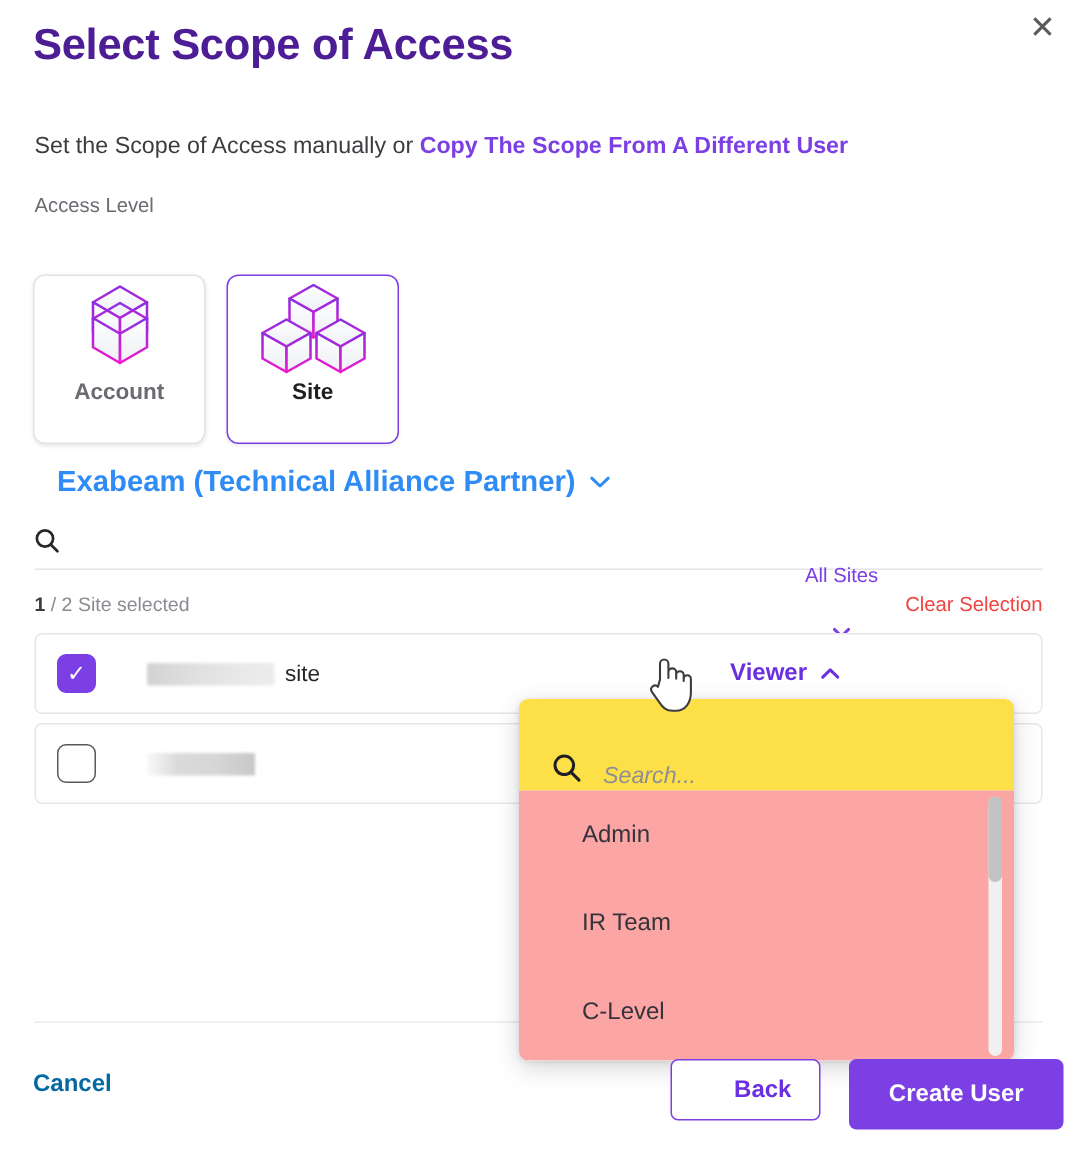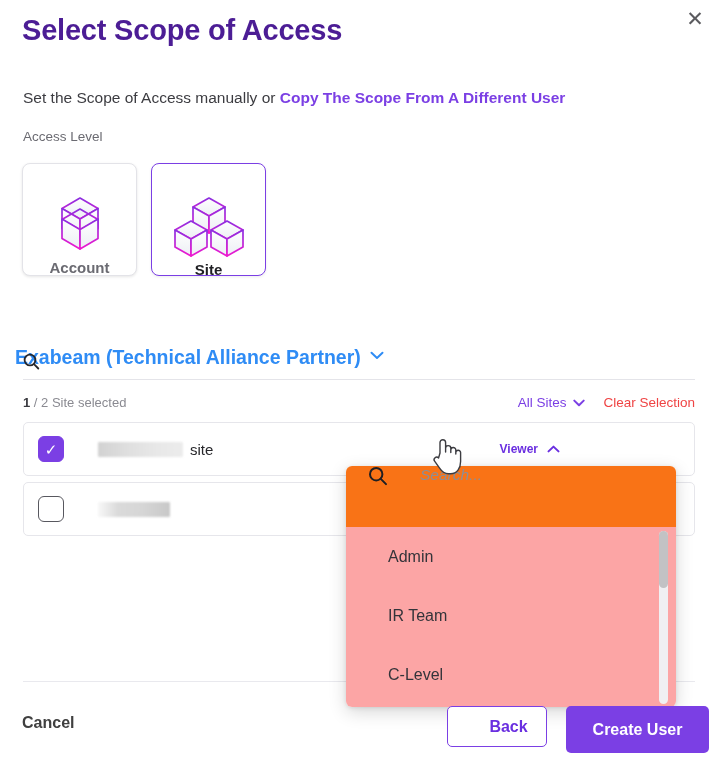--- a/index.html
+++ b/index.html
@@ -47,40 +47,40 @@
   }
   .cards { position: absolute; left: 22px; top: 163px; display: flex; gap: 14px; }
   .card {
     width: 115px; height: 113px;
     border-radius: 8px;
     background: #ffffff;
     border: 1px solid #e3e3e8;
     box-shadow: 0 1px 3px rgba(0,0,0,0.10);
     display: flex; flex-direction: column;
     align-items: center; justify-content: flex-start;
-    padding-top: 31px;
+    padding-top: 3px;
     cursor: pointer;
+    margin-top: 20px;
   }
   .card.selected {
     border: 1.6px solid #7b3fe4;
     box-shadow: 0 1px 3px rgba(0,0,0,0.08);
   }
   .card .cube-wrap { height: 64px; display:flex; align-items:center; justify-content:center;}
   .card .card-label {
     font-size: 15px; font-weight: 700; margin-top: 2px;
   }
   .card.unselected .card-label { color: #6b6b72; }
   .card.selected .card-label { color: #1f1f23; }
 
   
   .org-row {
-    position: absolute; left: 15px; top: 310px;
-    display: flex; align-items: flex-start; gap: 9px;
+    position: absolute; left: 38px; top: 310px;
+    display: flex; align-items: center; gap: 9px;
     cursor: pointer;
-    margin-top: 36px;
   }
   .org-name { font-size: 19.5px; font-weight: 700; color: #2f8cf5; }
   .chev { color: #2f8cf5; }
 
   
   .search-row {
     position: absolute; left: 23px; top: 347px;
     width: 672px; height: 33px;
     border-bottom: 1px solid #e4e4e9;
     display: flex; align-items: center; gap: 10px;
@@ -95,22 +95,23 @@
   
   .sel-bar {
     position: absolute; left: 23px; top: 392px;
     width: 672px; height: 20px;
     display: flex; align-items: center; text-align: center;
   }
   .sel-count { font-size: 13px; color: #8a8a91; }
   .sel-count b { color: #3b3b40; font-weight: 700; }
   .sel-right { margin-left: auto; display: flex; align-items: center; gap: 18px; }
   .sel-right .all-sites {
-    font-size: 13.5px; color: #7b3fe4; display: flex; align-items: center; gap: 7px;
+    font-size: 13.5px; color: #7b3fe4; display: flex; align-items: center; gap: 23px;
     cursor: pointer;
+    flex-direction: column;
   }
   .sel-right .clear {
     font-size: 13.5px; color: #ef4444; cursor: pointer;
   }
 
   
   .rows { position: absolute; left: 23px; top: 422px; width: 672px; }
   .site-row {
     height: 54px; width: 672px;
     border: 1px solid #e6e6eb;
@@ -137,41 +138,41 @@
     background: linear-gradient(90deg,#d2d2d2 0%,#dfdfdf 35%,#e8e8e8 70%,#ececec 100%);
     filter: blur(1.2px);
   }
   .redact2 {
     display: inline-block; height: 15px; border-radius: 1px;
     background: linear-gradient(90deg,#f8f8f8 0%,#dadada 28%,#d6d6d6 62%,#c8c8c8 100%);
     filter: blur(1.2px);
   }
   .role-label {
     margin-left: auto; margin-right: 120px;
-    font-size: 12px; font-weight: 700; color: #6a2fe0;
+    font-size: 16px; font-weight: 700; color: #6a2fe0;
     display: flex; align-items: center; gap: 9px;
     cursor: pointer;
   }
   .divider {
     position: absolute; left: 23px; top: 681px; width: 672px;
     border-top: 1px solid #e9e9ee;
   }
 
   
   .role-dd {
     position: absolute; left: 346px; top: 466px;
     width: 330px; height: 241px;
     background: #ffffff;
     border-radius: 6px;
     box-shadow: 0 5px 18px rgba(0,0,0,0.16), 0 1px 4px rgba(0,0,0,0.10);
     overflow: hidden;
   }
   .dd-search {
-    height: 61px; background: #f97316;
-    display: flex; align-items: flex-start; gap: 32px;
+    height: 61px; background: #fde047;
+    display: flex; align-items: flex-end; gap: 14px;
     padding: 0 22px;
   }
   .dd-search .mag { color: #1f1f23; }
   .dd-search input {
     border: none; outline: none; background: transparent;
     font-size: 15.5px; color: #4a4a50; flex: 1;
     font-style: italic;
     font-family: "Liberation Sans", sans-serif;
   }
   .dd-search input::placeholder { color: #8e8e95; font-style: italic; }
@@ -194,21 +195,21 @@
 
   
   .cursor {
     position: absolute; left: 429px; top: 436px;
     width: 34px; height: 40px; pointer-events: none;
   }
 
   
   .cancel-btn {
     position: absolute; left: 22px; top: 714px;
-    font-size: 16px; font-weight: 700; color: #404040;
+    font-size: 16px; font-weight: 700; color: #0369a1;
     background: none; border: none; cursor: pointer;
     font-family: "Liberation Sans", sans-serif;
   }
   .back-btn {
     position: absolute; left: 447px; top: 706px;
     width: 100px; height: 41px;
     border: 1.4px solid #7b3fe4; border-radius: 5px;
     background: #fff; color: #6a2fe0;
     font-size: 16px; font-weight: 700; cursor: pointer;
     font-family: "Liberation Sans", sans-serif;

